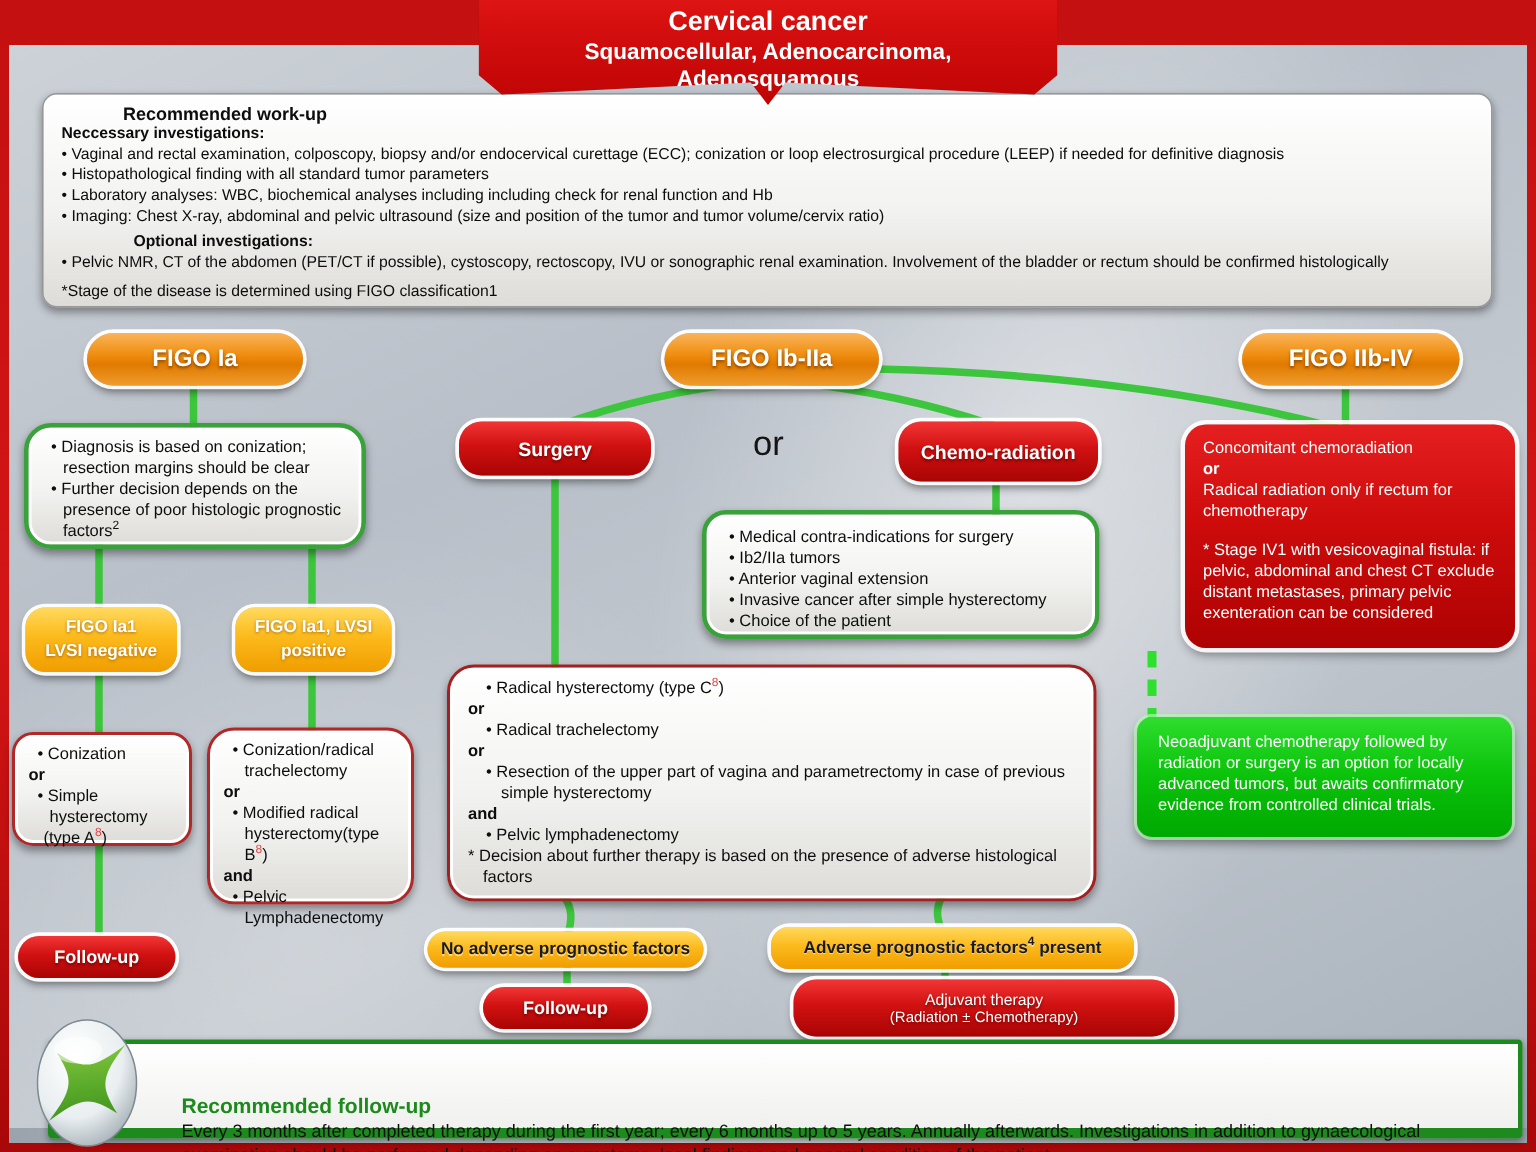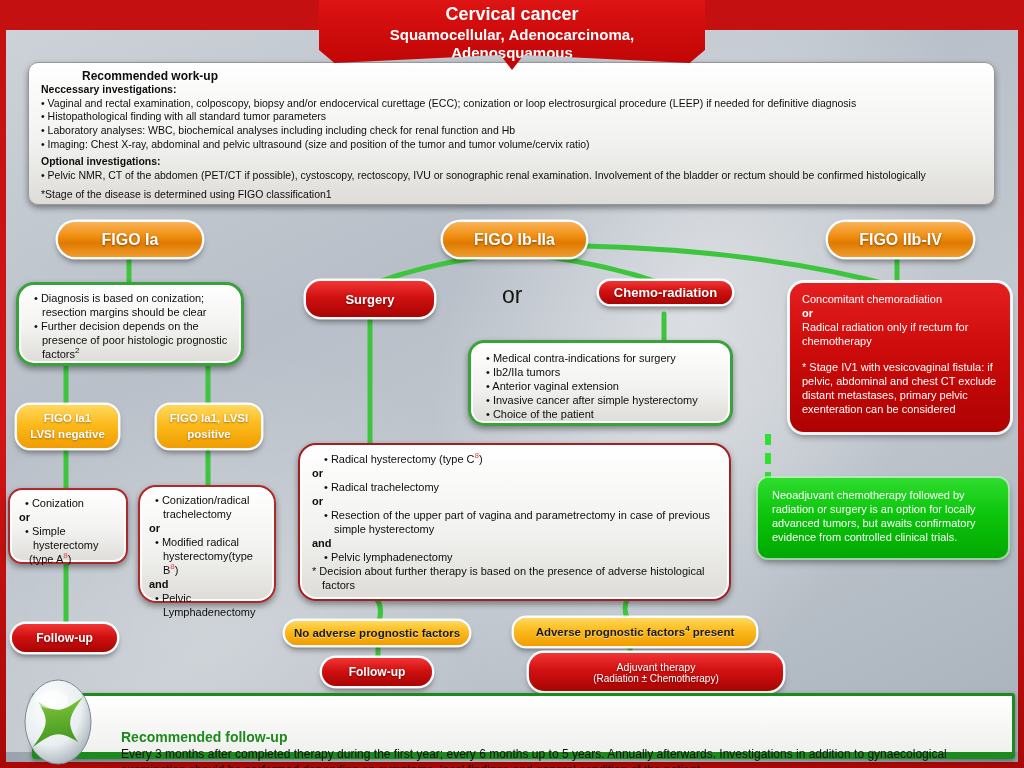--- a/index.html
+++ b/index.html
@@ -59,21 +59,21 @@
   .pill-red .sub { font-size:10px; font-weight:normal; }
 
   
   .pad { padding:7px 9px; }
   .fs11 { font-size:11px; line-height:1.27; }
   .fs10 { font-size:10.5px; line-height:1.3; }
   .bold { font-weight:bold; }
   .bullet { padding-left:14px; text-indent:-8px; }
   .sup-red { color:#e04848; font-size:8px; vertical-align:super; line-height:0; }
   sup { font-size:8px; line-height:0; }
-  .mt4 { margin-top:4px; } .mt6 { margin-top:6px; } .mt12 { margin-top:12px; }
+  .mt4 { margin-top:4px;margin-left:48px; } .mt6 { margin-top:6px; } .mt12 { margin-top:12px; }
 
   .or-label { position:absolute; left:502px; top:282px; font-size:23px; color:#141414; z-index:5; }
 
   svg.connectors { position:absolute; left:0; top:0; z-index:2; }
 
   
   .footer { position:absolute; left:32px; top:693px; width:983px; height:66px; z-index:5;
             background:linear-gradient(180deg,#ffffff,#f0f0ee);
             border:3px solid #1d8a1d; border-bottom-width:7px; border-radius:3px;
             padding:5px 14px 4px 86px; box-shadow:0 2px 5px rgba(0,0,0,.4); }
@@ -135,21 +135,21 @@
   <div class="pill pill-orange" style="left:443px; top:222px; width:143px; height:35px;">FIGO Ib-IIa</div>
   <div class="pill pill-orange" style="left:828px; top:222px; width:145px; height:35px;">FIGO IIb-IV</div>
 
   <div class="wbox bd-green pad fs11" style="left:16px; top:282px; width:228px; height:84px; border-radius:18px;">
     <div class="bullet">• Diagnosis is based on conization; resection margins should be clear</div>
     <div class="bullet"><span>• Further decision depends on the presence of poor histologic prognostic factors</span><sup>2</sup></div>
   </div>
 
   <div class="pill pill-red" style="left:306px; top:281px; width:128px; height:36px;">Surgery</div>
   <div class="or-label">or</div>
-  <div class="pill pill-red" style="left:599px; top:281px; width:133px; height:23px;">Chemo-radiation</div>
+  <div class="pill pill-red" style="left:599px; top:281px; width:133px; height:40px;">Chemo-radiation</div>
 
   <div class="redfill pad fs11" style="left:790px; top:283px; width:220px; height:149px; padding:10px 12px;">
     <div>Concomitant chemoradiation</div>
     <div class="bold">or</div>
     <div>Radical radiation only if rectum for chemotherapy</div>
     <div class="mt12">* Stage IV1 with vesicovaginal fistula: if pelvic, abdominal and chest CT exclude distant metastases, primary pelvic exenteration can be considered</div>
   </div>
 
   <div class="wbox bd-green pad fs11" style="left:468px; top:340px; width:265px; height:86px; border-radius:16px; padding-top:9px;">
     <div class="bullet">• Medical contra-indications for surgery</div>

